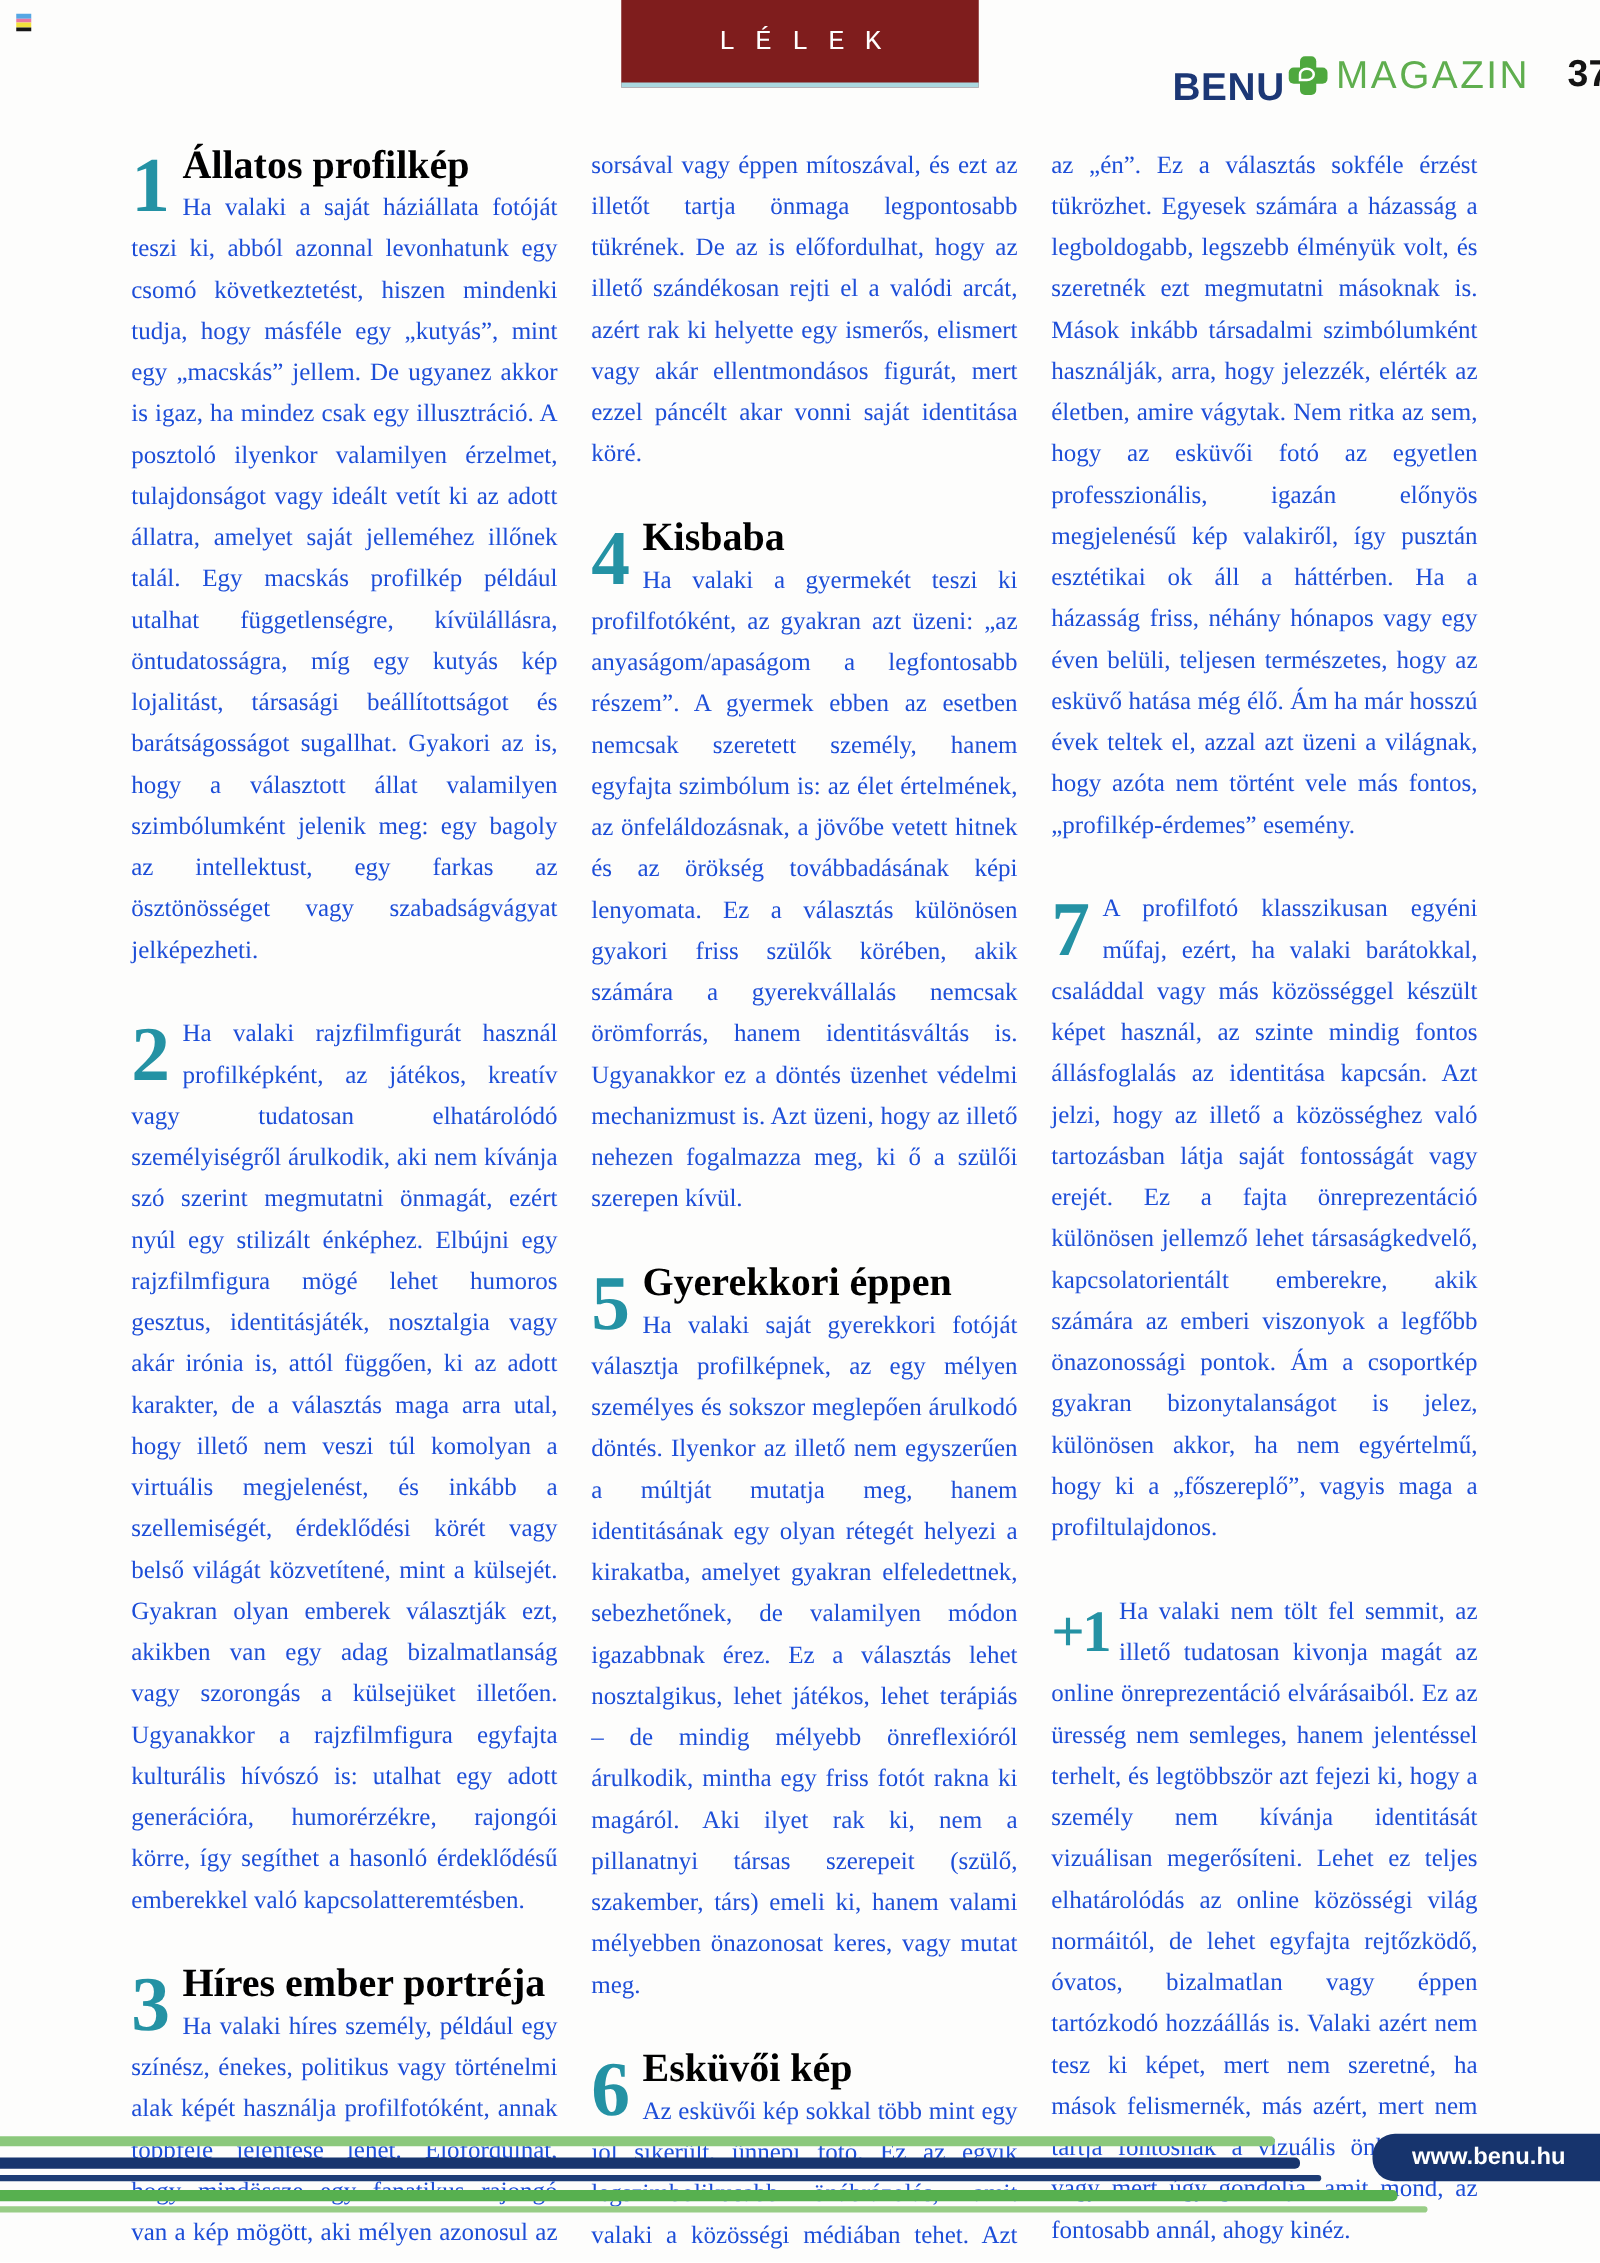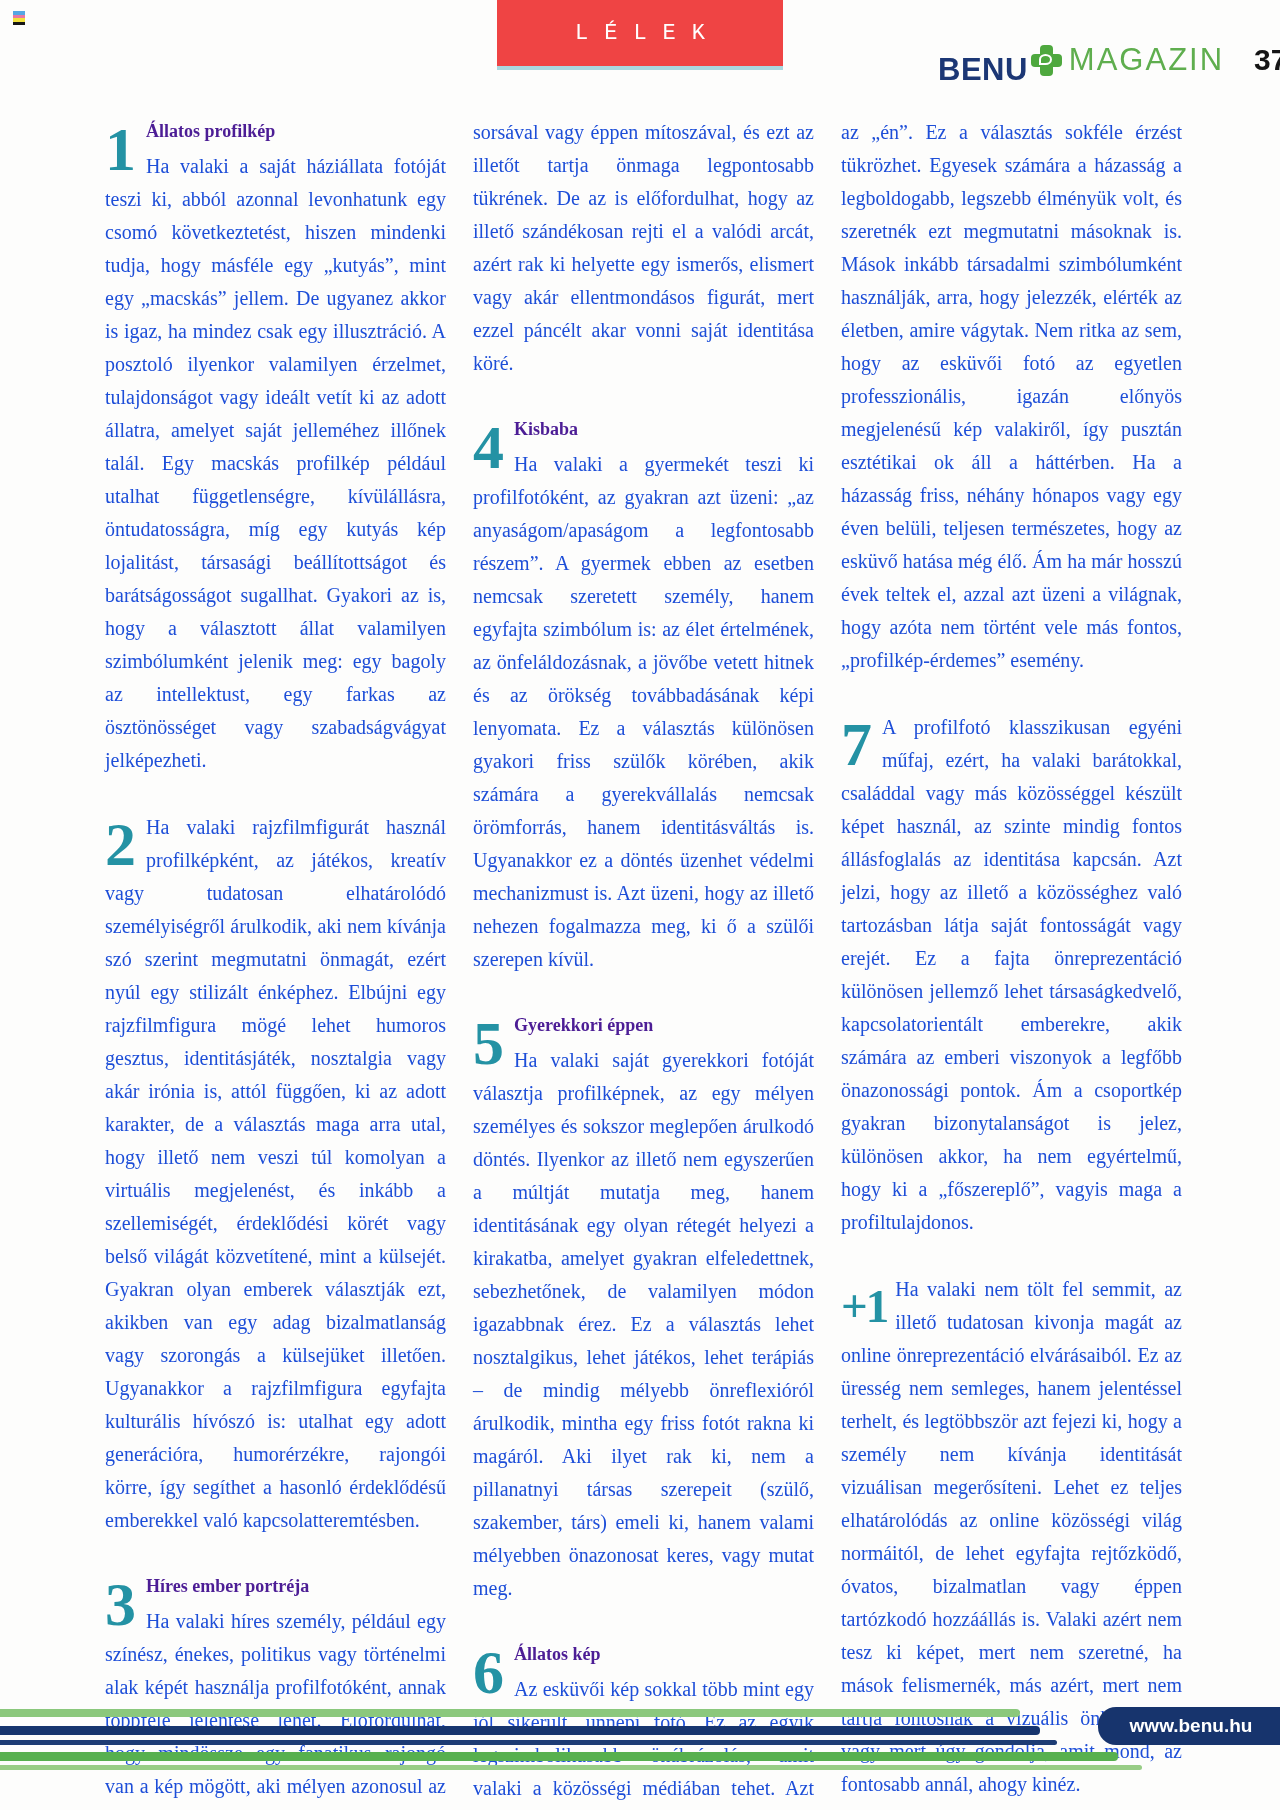--- a/index.html
+++ b/index.html
@@ -9,21 +9,21 @@
 
   
   .regmark{position:absolute;left:13px;top:11px;width:12px;height:15px;}
   .regmark span{display:block;width:12px;height:3.5px;}
   .reg-blue{background:#55a7e4;}
   .reg-pink{background:#e878a2;}
   .reg-yellow{background:#f2e23c;}
   .reg-black{background:#161616;}
 
   .section-tab{position:absolute;left:497px;top:0;width:286px;height:66px;
-      background:#ef4444;border-bottom:4px solid #aad8e0;
+      background:#7f1d1d;border-bottom:4px solid #aad8e0;
       display:flex;align-items:center;justify-content:center;}
   .section-tab .tab-label{color:#ffffff;font-family:"Liberation Mono", monospace;
       font-size:22px;letter-spacing:16px;padding-left:16px;font-weight:400;}
 
   .brandline{position:absolute;left:938px;top:40px;height:40px;display:flex;align-items:center;
       font-family:"Liberation Sans", sans-serif;white-space:nowrap;}
   .brand-benu{color:#1c3775;font-size:31px;font-weight:bold;letter-spacing:.5px;margin-top:20px;}
   .cross{display:inline-block;width:31px;height:31px;position:relative;margin:0 7px 0 3px;}
   .cross::before{content:"";position:absolute;left:0;top:9px;width:31px;height:13px;
       background:#4ea83e;border-radius:4px;}
@@ -36,21 +36,21 @@
 
   
   .columns{position:absolute;left:105px;top:116px;width:1078px;display:flex;gap:27px;}
   .col{width:341px;flex:0 0 341px;}
   .block{clear:both;margin-top:34px;}
   .block.first{margin-top:0;}
   .cont{margin-top:0;}
   .num{float:left;font-size:62px;line-height:54px;font-weight:bold;color:#2492a4;
        margin:6px 10px 0 0;}
   .plus .num{font-size:47px;line-height:46px;letter-spacing:-2px;margin:10px 8px 0 0;}
-  h3.title{margin:0 0 3px 0;font-size:18px;line-height:31px;font-weight:bold;color:#4c1d95;}
+  h3.title{margin:0 0 3px 0;font-size:32px;line-height:31px;font-weight:bold;color:#000000;}
   p.body{margin:0;font-size:20px;line-height:33px;color:#1d4ed8;text-align:justify;}
 
   
   .stripe{position:absolute;left:0;border-radius:0 4px 4px 0;}
   .s1{top:1709px;height:8px;width:1020px;background:#8bc87c;}
   .s2{top:1726px;height:9px;width:1040px;background:#17356e;}
   .s3{top:1740px;height:5px;width:1057px;background:#1d3c74;}
   .s4{top:1752px;height:9px;width:1118px;background:#57b04f;}
   .s5{top:1765px;height:5px;width:1142px;background:#98cd86;}
 
@@ -111,21 +111,21 @@
         <h3 class="title">Kisbaba</h3>
         <p class="body">Ha valaki a gyermekét teszi ki profilfotóként, az gyakran azt üzeni: „az anyaságom/apaságom a legfontosabb részem”. A gyermek ebben az esetben nemcsak szeretett személy, hanem egyfajta szimbólum is: az élet értelmének, az önfeláldozásnak, a jövőbe vetett hitnek és az örökség továbbadásának képi lenyomata. Ez a választás különösen gyakori friss szülők körében, akik számára a gyerekvállalás nemcsak örömforrás, hanem identitásváltás is. Ugyanakkor ez a döntés üzenhet védelmi mechanizmust is. Azt üzeni, hogy az illető nehezen fogalmazza meg, ki ő a szülői szerepen kívül.</p>
       </section>
       <section class="block">
         <span class="num">5</span>
         <h3 class="title">Gyerekkori éppen</h3>
         <p class="body">Ha valaki saját gyerekkori fotóját választja profilképnek, az egy mélyen személyes és sokszor meglepően árulkodó döntés. Ilyenkor az illető nem egyszerűen a múltját mutatja meg, hanem identitásának egy olyan rétegét helyezi a kirakatba, amelyet gyakran elfeledettnek, sebezhetőnek, de valamilyen módon igazabbnak érez. Ez a választás lehet nosztalgikus, lehet játékos, lehet terápiás – de mindig mélyebb önreflexióról árulkodik, mintha egy friss fotót rakna ki magáról. Aki ilyet rak ki, nem a pillanatnyi társas szerepeit (szülő, szakember, társ) emeli ki, hanem valami mélyebben önazonosat keres, vagy mutat meg.</p>
       </section>
       <section class="block">
         <span class="num">6</span>
-        <h3 class="title">Állatos kép</h3>
+        <h3 class="title">Esküvői kép</h3>
         <p class="body">Az esküvői kép sokkal több mint egy jól sikerült, ünnepi fotó. Ez az egyik legszimbolikusabb önábrázolás, amit valaki a közösségi médiában tehet. Azt üzeni, hogy az illető identitásának jelenlegi központja nem az egyéni énjében, hanem a párkapcsolati szerepében van: a „mi” fontosabb, mint</p>
       </section>
     </div>
 
     <div class="col">
       <p class="body cont">az „én”. Ez a választás sokféle érzést tükrözhet. Egyesek számára a házasság a legboldogabb, legszebb élményük volt, és szeretnék ezt megmutatni másoknak is. Mások inkább társadalmi szimbólumként használják, arra, hogy jelezzék, elérték az életben, amire vágytak. Nem ritka az sem, hogy az esküvői fotó az egyetlen professzionális, igazán előnyös megjelenésű kép valakiről, így pusztán esztétikai ok áll a háttérben. Ha a házasság friss, néhány hónapos vagy egy éven belüli, teljesen természetes, hogy az esküvő hatása még élő. Ám ha már hosszú évek teltek el, azzal azt üzeni a világnak, hogy azóta nem történt vele más fontos, „profilkép-érdemes” esemény.</p>
       <section class="block">
         <span class="num">7</span>
         <p class="body">A profilfotó klasszikusan egyéni műfaj, ezért, ha valaki barátokkal, családdal vagy más közösséggel készült képet használ, az szinte mindig fontos állásfoglalás az identitása kapcsán. Azt jelzi, hogy az illető a közösséghez való tartozásban látja saját fontosságát vagy erejét. Ez a fajta önreprezentáció különösen jellemző lehet társaságkedvelő, kapcsolatorientált emberekre, akik számára az emberi viszonyok a legfőbb önazonossági pontok. Ám a csoportkép gyakran bizonytalanságot is jelez, különösen akkor, ha nem egyértelmű, hogy ki a „főszereplő”, vagyis maga a profiltulajdonos.</p>
       </section>

